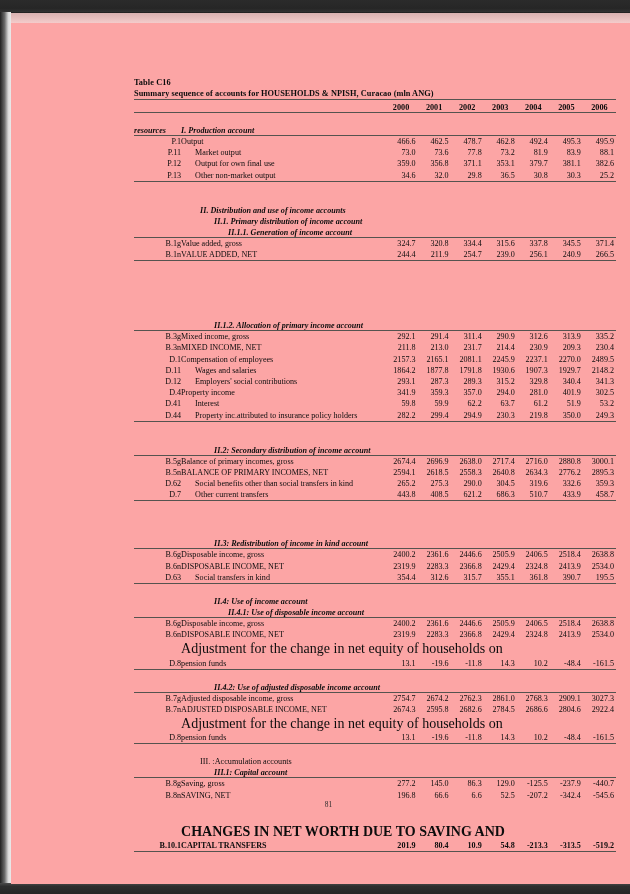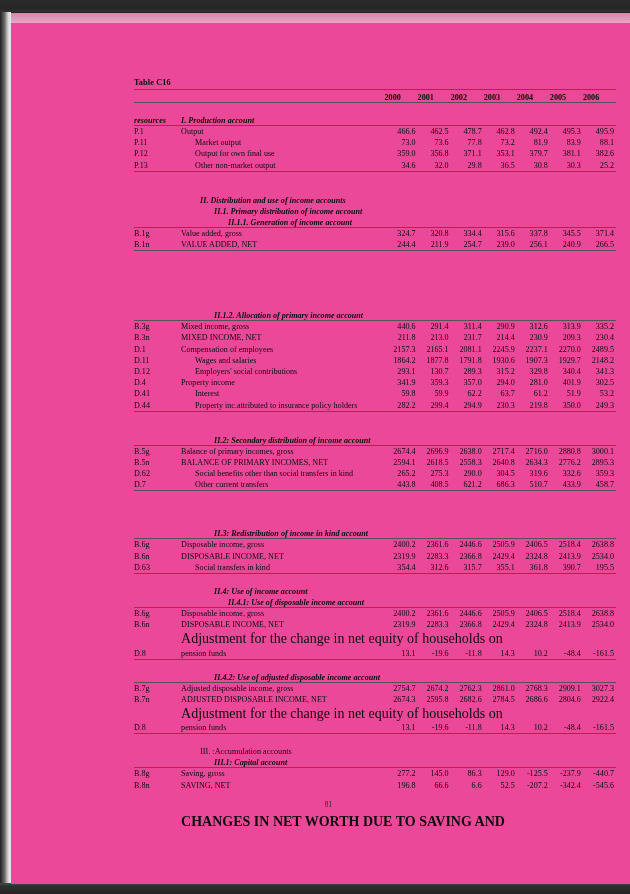--- a/index.html
+++ b/index.html
@@ -25,21 +25,21 @@
     position: absolute; left: 0; bottom: 0; width: 630px; height: 11px;
     background: linear-gradient(0deg,#252525 0%,#2e2e2e 70%,#4a4a4a 100%);
   }
   #scan-left {
     position: absolute; left: 0; top: 12px; width: 11px; height: 872px;
     background: linear-gradient(90deg,#1f1f1f 0%,#6a6a6a 42%,#d8d8d8 75%,#eceaea 100%);
   }
   #page {
     position: absolute; left: 11px; top: 13px;
     width: 619px; height: 871px;
-    background: #ec4899;
+    background: #fca5a5;
   }
   #page:before{
     content:""; position:absolute; left:0; top:0; right:0; height:10px;
     background: linear-gradient(180deg,#bdbcba,#edecea);
     opacity:.55;
   }
   .sheet {
     position: absolute;
     left: 123px; top: 65px;
     width: 482px;
@@ -60,21 +60,21 @@
     font-size: 8.1px;
     table-layout: fixed;
   }
   table.main td, table.main th { padding: 0; vertical-align: bottom; }
   col.c-code  { width: 47px; }
   col.c-label { width: 203px; }
   col.c-num   { width: 33px; }
 
   .yr-row th {
     font-weight: bold; font-size: 8.2px;
-    text-align: left; padding: 1px 2px 1.5px 0;
+    text-align: center; padding: 1px 2px 1.5px 0;
     height: 12px;
   }
   .rule-top td, .rule-top th { border-top: 1px solid #55534f; }
   .rule-bot td, .rule-bot th { border-bottom: 1px solid #55534f; }
 
   .spacer td { height: 11px; border: none; }
   .spacer-lg td { height: 22px; border: none; }
   .spacer-xl td { height: 36px; border: none; }
 
   .sect td {
@@ -85,21 +85,21 @@
   }
   .sect-plain td {
     font-weight: normal; font-size: 8.2px;
     padding: 1px 0 1px 0; height: 11px; font-style: normal;
   }
   .ind0 { padding-left: 0px !important; }
   .ind1 { padding-left: 19px !important; }
   .ind2 { padding-left: 33px !important; }
   .ind3 { padding-left: 47px !important; }
 
-  .code  { font-size: 8.1px; padding: 1.1px 0 1.1px 0 !important; }
+  .code  { font-size: 8.1px; padding: 1.1px 0 1.1px 0 !important; text-align: right; }
   .lbl   { font-size: 8.1px; padding: 1.1px 0 1.1px 0 !important; }
   .lbl.l1 { padding-left: 14px !important; }
   .num   { font-size: 8.1px; text-align: right; padding: 1.1px 2px 1.1px 0 !important; }
   .bold .code, .bold .lbl, .bold .num { font-weight: bold; font-family: Liberation Serif, serif; }
   .resources-label { font-style: italic; font-weight: bold; font-size: 8.1px; }
 
   .wrapline td { font-size: 14px; padding: 1.1px 0 0 0 !important; }
 
   #page-num {
     position: absolute;
@@ -116,20 +116,21 @@
 
 <div id="scan-top"></div>
 <div id="scan-left"></div>
 <div id="scan-bottom"></div>
 
 <div id="page">
 
   <div class="sheet">
 
     <div class="tbl-id">Table C16</div>
+    <div class="tbl-title">Summary sequence of accounts for HOUSEHOLDS &amp; NPISH, Curacao  (mln ANG)</div>
 
     <table class="main">
       <colgroup>
         <col class="c-code">
           <col class="c-label">
         <col class="c-num">
           <col class="c-num">
           <col class="c-num">
           <col class="c-num">
         <col class="c-num">
@@ -252,21 +253,21 @@
           </tr>
 
       <tr class="sect rule-bot">
         <td></td>
         <td colspan="8" class="ind2">II.1.2. Allocation of primary income account</td>
       </tr>
 
       <tr>
         <td class="code">B.3g</td>
         <td class="lbl">Mixed income, gross</td>
-        <td class="num">440.6</td>
+        <td class="num">292.1</td>
         <td class="num">291.4</td>
         <td class="num">311.4</td>
         <td class="num">290.9</td>
         <td class="num">312.6</td>
         <td class="num">313.9</td>
         <td class="num">335.2</td>
       </tr>
       <tr>
         <td class="code">B.3n</td>
         <td class="lbl">MIXED INCOME, NET</td>
@@ -297,21 +298,21 @@
         <td class="num">1791.8</td>
         <td class="num">1930.6</td>
         <td class="num">1907.3</td>
         <td class="num">1929.7</td>
         <td class="num">2148.2</td>
       </tr>
       <tr>
         <td class="code">D.12</td>
         <td class="lbl l1">Employers' social contributions</td>
         <td class="num">293.1</td>
-        <td class="num">130.7</td>
+        <td class="num">287.3</td>
         <td class="num">289.3</td>
         <td class="num">315.2</td>
         <td class="num">329.8</td>
         <td class="num">340.4</td>
         <td class="num">341.3</td>
       </tr>
       <tr>
         <td class="code">D.4</td>
         <td class="lbl">Property income</td>
         <td class="num">341.9</td>
@@ -577,19 +578,30 @@
       </tr>
 
       <tr class="spacer-lg">
             <td colspan="9"></td>
           </tr>
 
       <tr class="wrapline bold">
         <td></td>
         <td colspan="8" class="lbl" style="font-weight:bold">CHANGES IN NET WORTH DUE TO SAVING AND</td>
       </tr>
+      <tr class="bold rule-bot">
+        <td class="code">B.10.1</td>
+        <td class="lbl">CAPITAL TRANSFERS</td>
+        <td class="num">201.9</td>
+        <td class="num">80.4</td>
+        <td class="num">10.9</td>
+        <td class="num">54.8</td>
+        <td class="num">-213.3</td>
+        <td class="num">-313.5</td>
+        <td class="num">-519.2</td>
+      </tr>
 
     </tbody>
       </table>
   </div>
 
   <div id="page-num">81</div>
 </div>
 
 </body></html>

